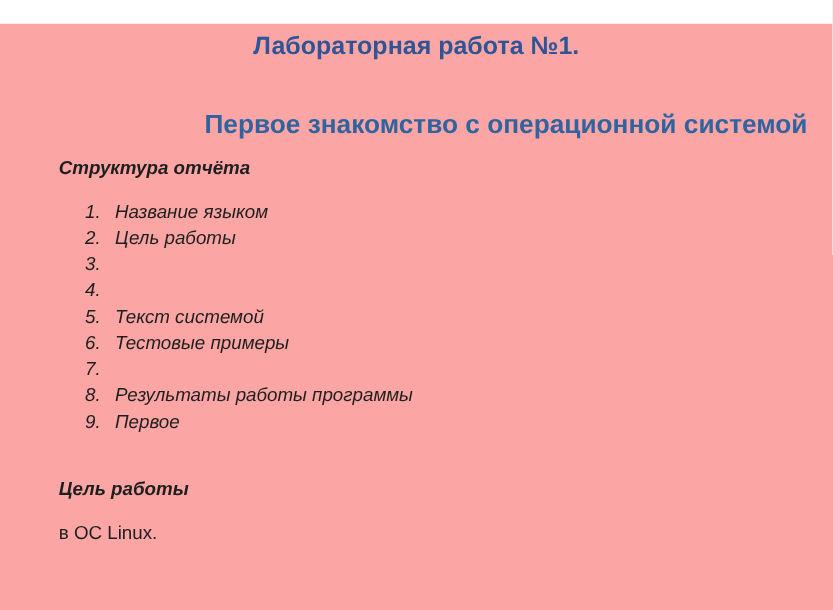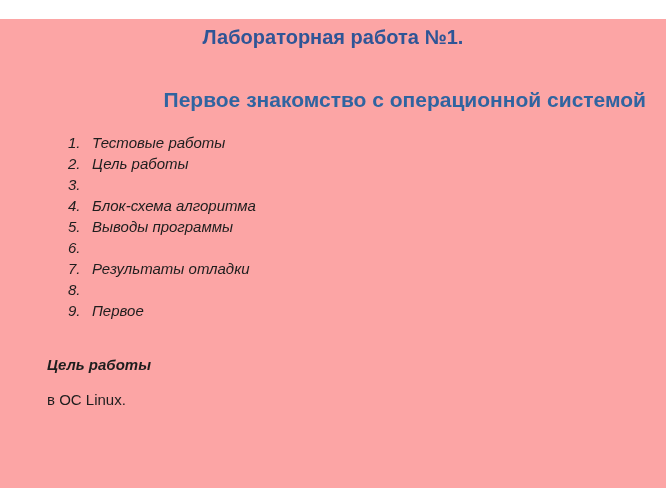--- a/index.html
+++ b/index.html
@@ -76,50 +76,51 @@
 <body>
 
 <div class="page">
 
   <h1 class="doc-title">Лабораторная работа №1.</h1>
 
   <h2 class="doc-subtitle">
       <span class="text-line">Первое знакомство с операционной системой</span>
     </h2>
 
+  <h3 class="section-heading structure-heading">Структура отчёта</h3>
 
   <ol class="report-list">
       <li class="report-item">
       <span class="item-num">1.</span>
-      <span class="item-label">Тестовые работы</span>
+      <span class="item-label">Название языком</span>
     </li>
       <li class="report-item">
       <span class="item-num">2.</span>
       <span class="item-label">Цель работы</span>
     </li>
       <li class="report-item">
       <span class="item-num">3.</span>
     </li>
       <li class="report-item">
       <span class="item-num">4.</span>
-      <span class="item-label">Блок-схема алгоритма</span>
     </li>
       <li class="report-item">
       <span class="item-num">5.</span>
-      <span class="item-label">Выводы программы</span>
+      <span class="item-label">Текст системой</span>
     </li>
       <li class="report-item">
       <span class="item-num">6.</span>
+      <span class="item-label">Тестовые примеры</span>
     </li>
       <li class="report-item">
       <span class="item-num">7.</span>
-      <span class="item-label">Результаты отладки</span>
     </li>
       <li class="report-item">
       <span class="item-num">8.</span>
+      <span class="item-label">Результаты работы программы</span>
     </li>
       <li class="report-item">
       <span class="item-num">9.</span>
       <span class="item-label">Первое</span>
     </li>
     </ol>
 
   <h3 class="section-heading goal-heading">Цель работы</h3>
 
   <p class="goal-text">

